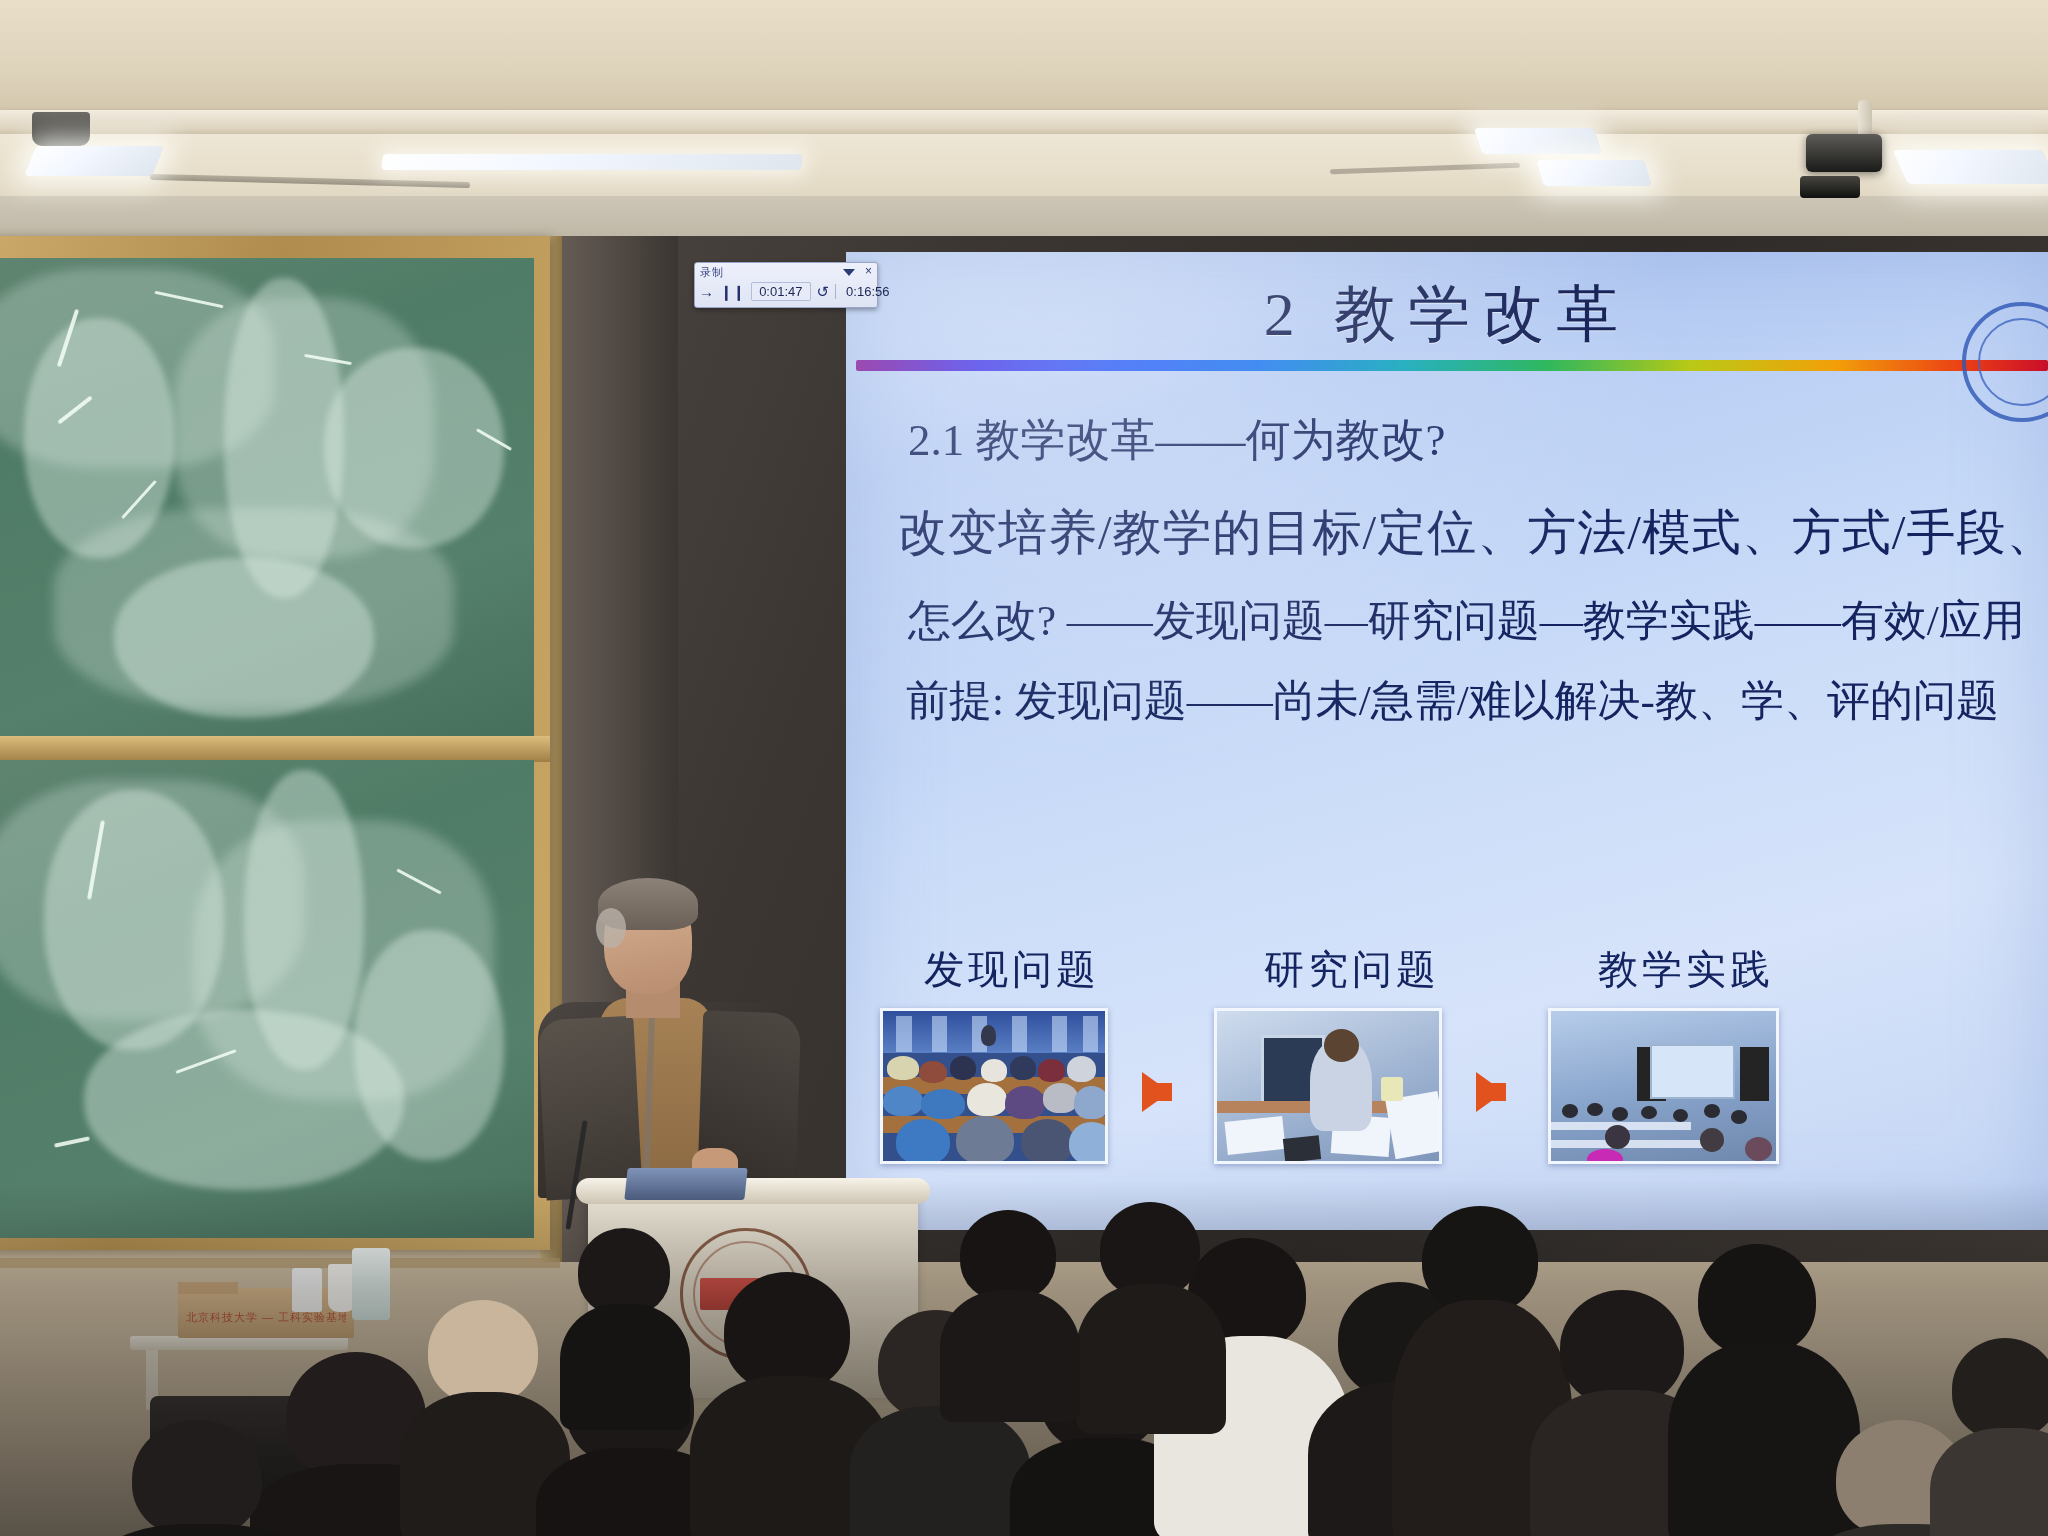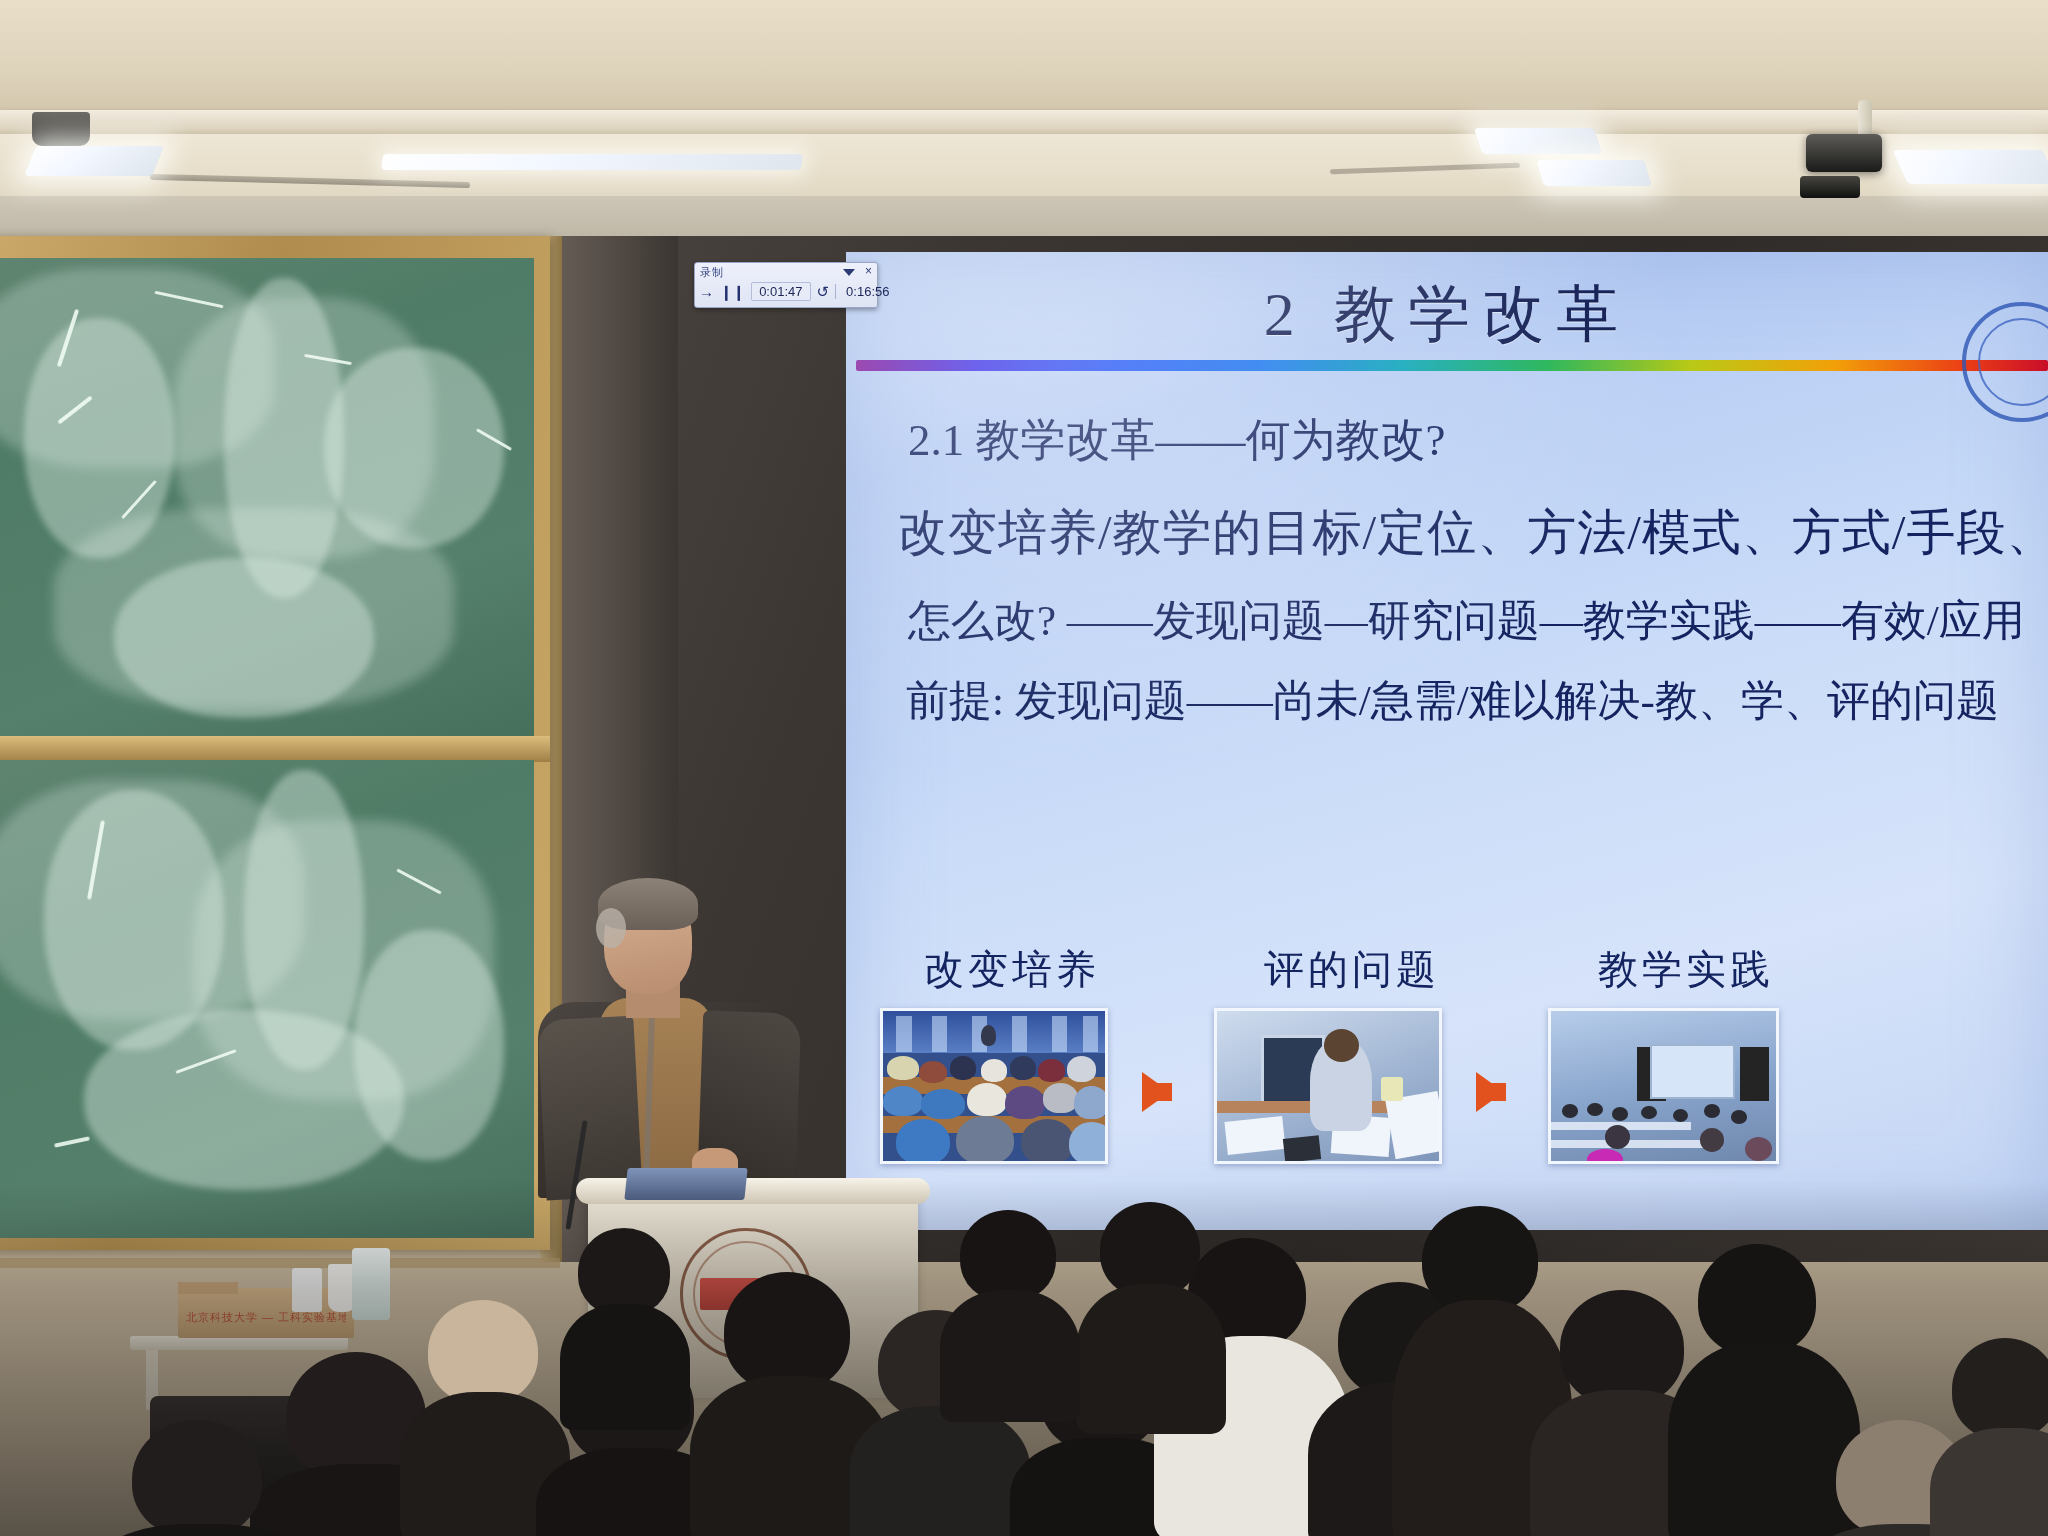--- a/index.html
+++ b/index.html
@@ -397,22 +397,22 @@
     <div class="logo-mark"></div>
 
     <div class="slide-body">
       <div class="ln ln1">2.1 教学改革——何为教改?</div>
       <div class="ln ln2">改变培养/教学的目标/定位、方法/模式、方式/手段、内容/体</div>
       <div class="ln ln3">怎么改? ——发现问题—研究问题—教学实践——有效/应用</div>
       <div class="ln ln4">前提: 发现问题——尚未/急需/难以解决-教、学、评的问题</div>
     </div>
 
     <div class="photos">
-      <div class="cap c1">改变培养</div>
-      <div class="cap c2">评的问题</div>
+      <div class="cap c1">发现问题</div>
+      <div class="cap c2">研究问题</div>
       <div class="cap c3">教学实践</div>
 
       <div class="ph p1">
         <div class="sky"></div>
         <div class="win" style="left:6%;"></div>
           <div class="win" style="left:22%;"></div>
         <div class="win" style="left:40%;"></div>
           <div class="win" style="left:58%;"></div>
         <div class="win" style="left:76%;"></div>
           <div class="win" style="left:90%;"></div>

